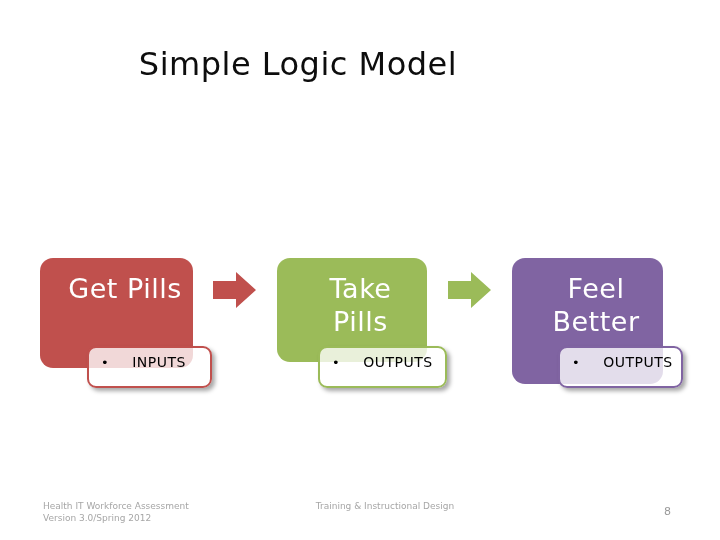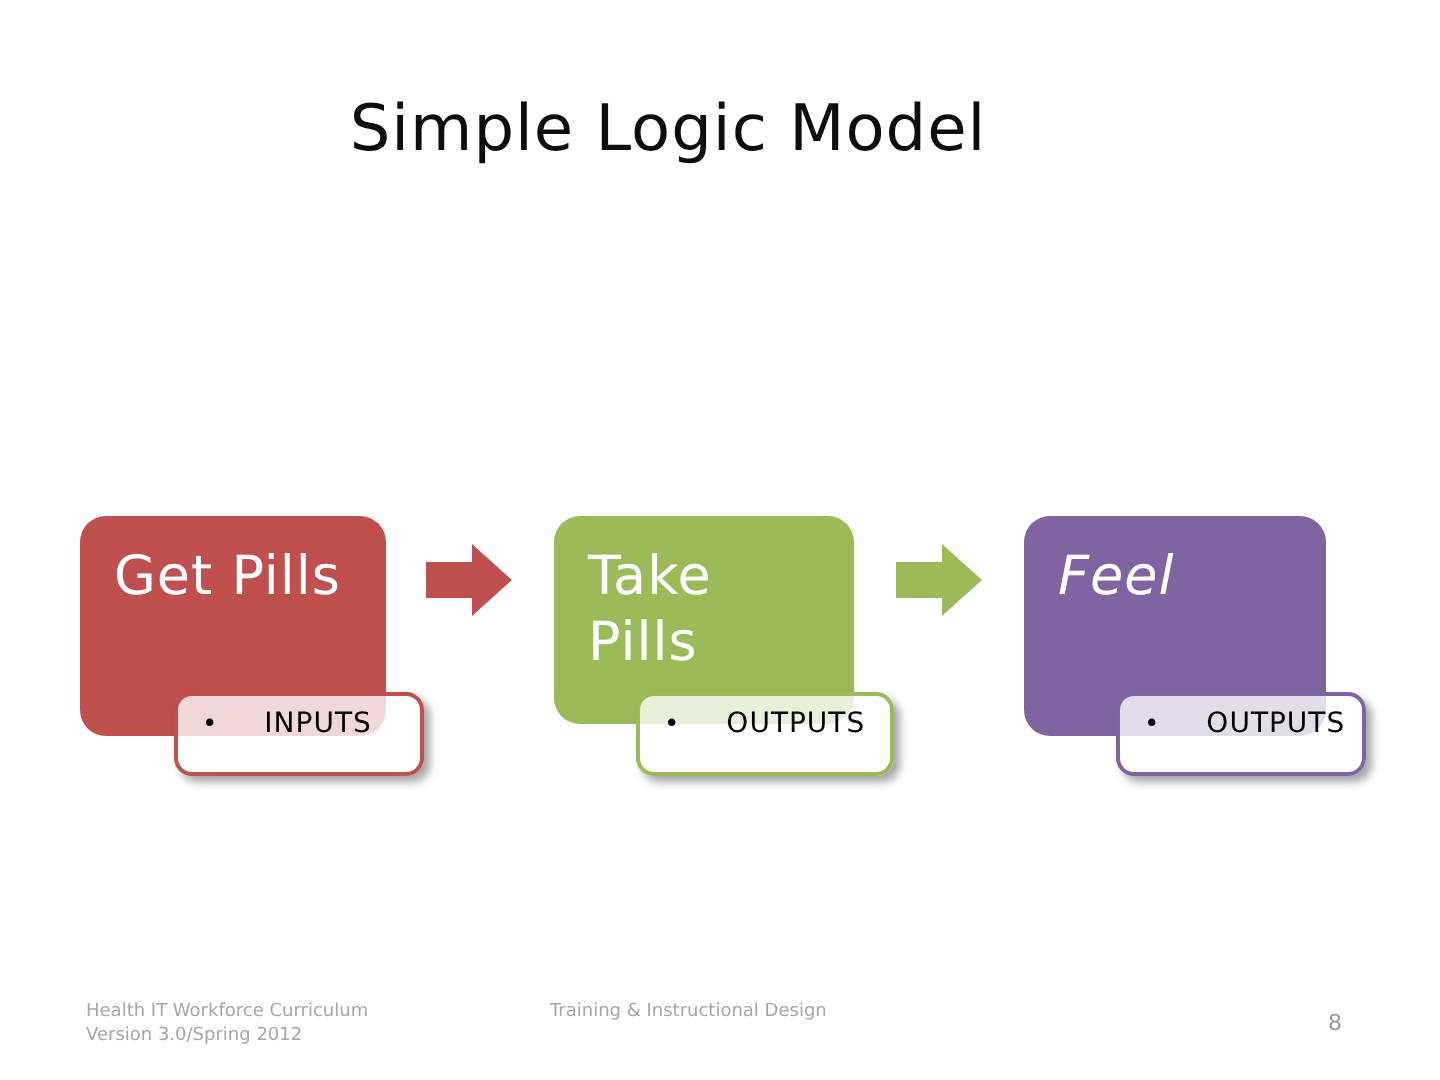--- a/index.html
+++ b/index.html
@@ -10,32 +10,32 @@
     overflow:hidden;
     font-family:"DejaVu Sans","Liberation Sans",sans-serif;
   }
   .title{
     position:absolute;
     left:0;top:45px;width:596px;
     text-align:center;
     font-size:32px;
     letter-spacing:0.5px;
     color:#0d0d0d;
-    padding-left:36px;
   }
   .big-box{
     position:absolute;
     border-radius:13px;
     background:var(--c);
     color:#ffffff;
     padding:14px 0 0 17px;
     box-sizing:border-box;
     font-size:27px;
     line-height:33px;
     letter-spacing:0.5px;
+    text-align:center;
   }
   .sub-box{
     position:absolute;
     border:2.5px solid var(--c);
     border-radius:9px;
     background:rgba(255,255,255,0.78);
     box-shadow:3px 3px 4px rgba(0,0,0,0.35);
     box-sizing:border-box;
     display:flex;
     align-items:flex-start;
@@ -53,33 +53,33 @@
     line-height:17px;
     margin-left:16px;
   }
   .arrow{position:absolute;width:44px;height:38px;}
   .arrow polygon{fill:var(--c);}
 
   .g1 .big-box{left:40px;top:258px;width:153px;height:110px;}
   .g1 .sub-box{left:87px;top:346px;width:125px;height:42px;}
   .g2 .big-box{left:277px;top:258px;width:150px;height:104px;}
   .g2 .sub-box{left:318px;top:346px;width:129px;height:42px;}
-  .g3 .big-box{left:512px;top:258px;width:151px;height:110px;font-style:italic;}
+  .g3 .big-box{left:512px;top:258px;width:151px;height:126px;}
   .g3 .sub-box{left:558px;top:346px;width:125px;height:42px;}
   .a1{left:213px;top:271px;}
   .a2{left:448px;top:271px;}
 
   .footer-left{
     position:absolute;left:43px;top:501px;
     font-size:9px;line-height:11.5px;
     color:#a6a6a6;
   }
   .footer-center{
     position:absolute;left:275px;top:501px;width:220px;
-    text-align:left;
+    text-align:center;
     font-size:9px;line-height:11.5px;
     color:#a6a6a6;
   }
   .page-number{
     position:absolute;left:664px;top:505px;
     font-size:11px;
     color:#999999;
   }
 </style>
 </head>
@@ -115,29 +115,30 @@
     </div>
   </div>
 
   <svg class="arrow a2" viewBox="0 0 44 38" width="44" height="38" style="--c: #9BBB59;">
     <polygon points="0,10 23,10 23,1 43,19 23,37 23,28 0,28"></polygon>
   </svg>
 
   <div class="step g3" style="--c: #8064A2;">
     <div class="big-box">
       <div class="line">Feel</div>
+      <div class="line">Better</div>
     </div>
     <div class="sub-box">
       <span class="bullet">•</span>
       <span class="sub-label">OUTPUTS</span>
     </div>
   </div>
 
   <div class="footer-left">
-    <div>Health IT Workforce Curriculum</div>
+    <div>Health IT Workforce Assessment</div>
     <div>Version 3.0/Spring 2012</div>
   </div>
 
   <div class="footer-center">
     <div>Training &amp; Instructional Design</div>
   </div>
 
   <div class="page-number">8</div>
 
 </div>

